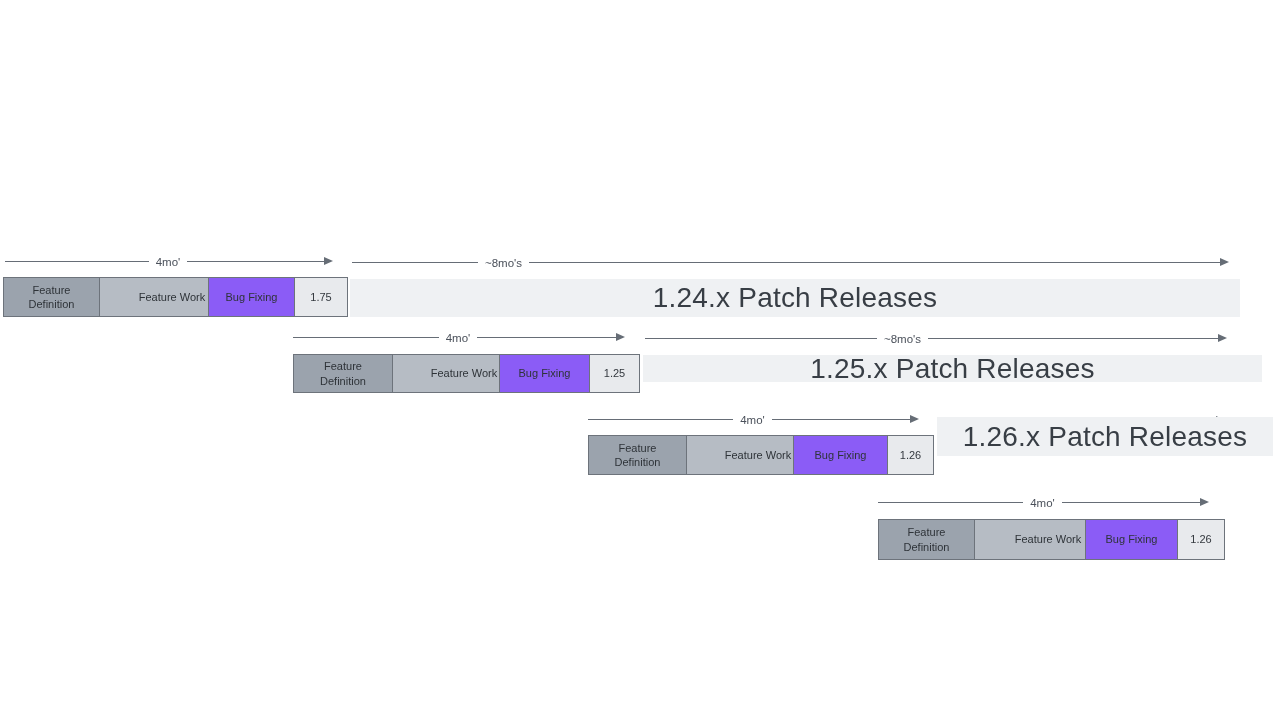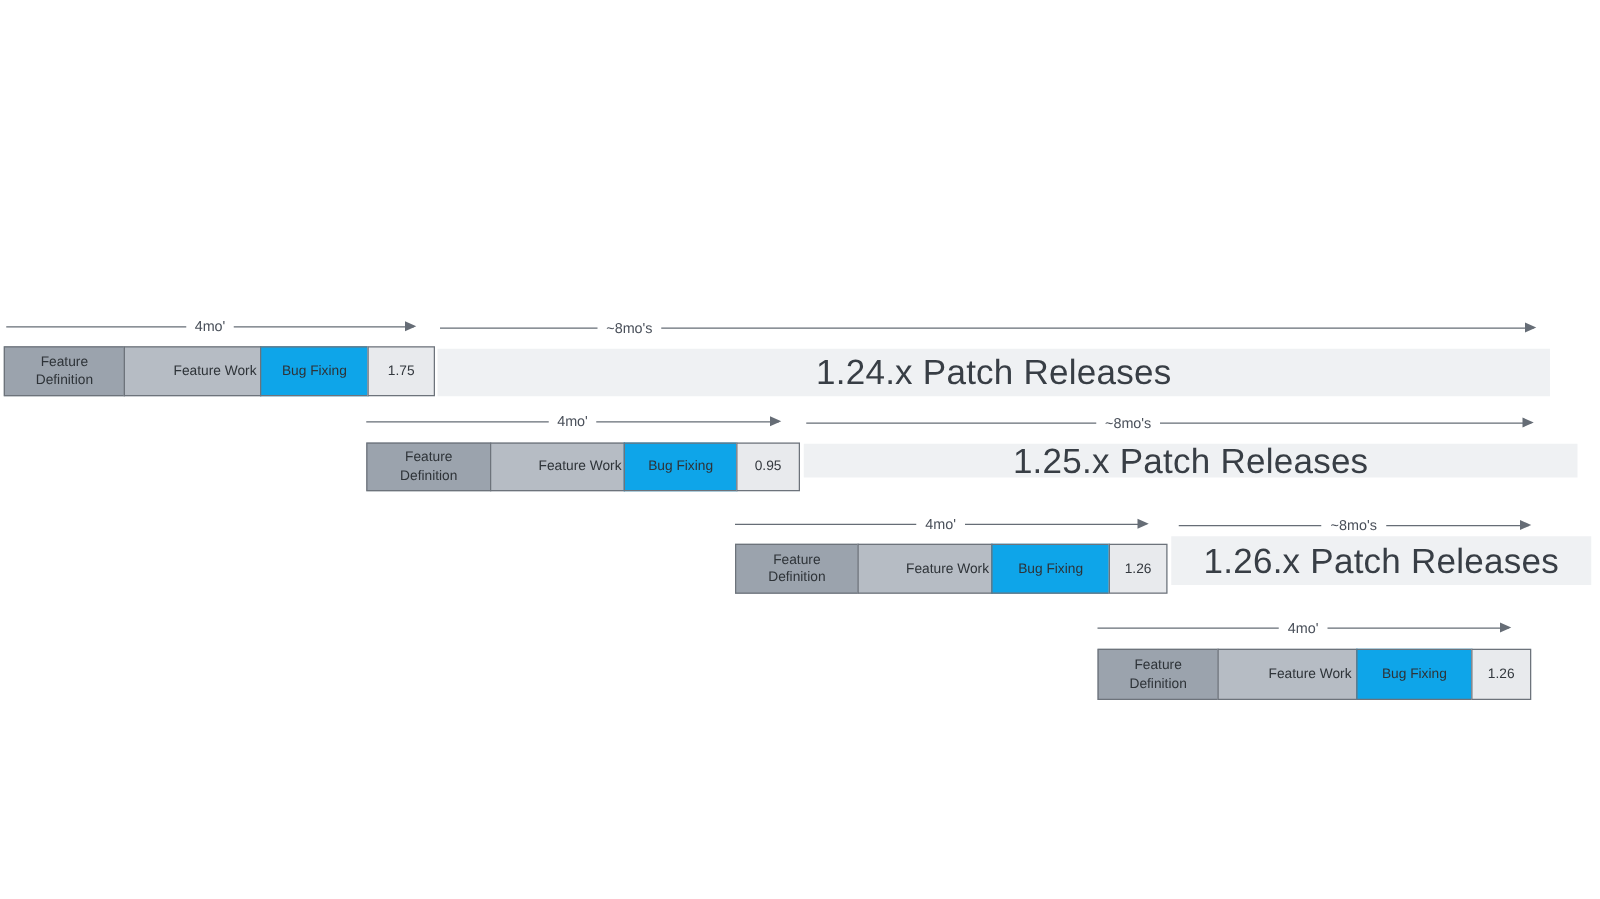--- a/index.html
+++ b/index.html
@@ -25,21 +25,21 @@
 
   
   .phase-row{position:absolute;display:flex;}
   .box{
     box-sizing:border-box;border:1px solid #6d737b;display:flex;align-items:center;justify-content:center;
     text-align:center;font-size:11px;line-height:1.3;color:#2e3338;
   }
   .box + .box{margin-left:-1px;}
   .box.fd{background:#9ba3ad;}
   .box.fw{background:#b6bcc4;padding-left:36px;}
-  .box.bf{background:#0ea5e9;}
+  .box.bf{background:#8b5cf6;}
   .box.ver{background:#e8eaed;font-size:11px;color:#33383e;}
 
   
   .patch-bar{
     position:absolute;background:#eff1f3;display:flex;align-items:center;justify-content:center;
     color:#383e45;font-size:28px;letter-spacing:0.2px;white-space:nowrap;
   }
 
   
   .c1{left:5px;  top:254px; width:326px;}
@@ -48,21 +48,21 @@
   .bar1{left:350px;top:279px;width:890px;height:38px;}
 
   .c2{left:293px;top:330px; width:330px;}
   .b2{left:293px;top:354px; height:39px;}
   .p2{left:645px;top:331px; width:580px;}
   .bar2{left:643px;top:355px;width:619px;height:27px;}
 
   .c3{left:588px;top:412px; width:329px;}
   .b3{left:588px;top:435px; height:40px;}
   .p3{left:943px;top:413px; width:280px;}
-  .bar3{left:937px;top:429px;width:336px;height:39px;}
+  .bar3{left:937px;top:417px;width:336px;height:39px;}
 
   .c4{left:878px;top:495px; width:329px;}
   .b4{left:878px;top:519px; height:41px;}
 
   .w97{width:97px;} .w110{width:110px;} .w87{width:87px;} .w54{width:54px;}
   .w100{width:100px;} .w108{width:108px;} .w91{width:91px;} .w51{width:51px;}
   .w99{width:99px;} .w95{width:95px;} .w47{width:47px;}
   .w112{width:112px;} .w93{width:93px;} .w48{width:48px;}
   .box span{display:block;max-width:70px;}
 </style>
@@ -108,21 +108,21 @@
     <div class="box fd w100">
         <span>Feature Definition</span>
       </div>
     <div class="box fw w108">
         <span>Feature Work</span>
       </div>
     <div class="box bf w91">
         <span>Bug Fixing</span>
       </div>
     <div class="box ver w51">
-        <span>0.95</span>
+        <span>1.25</span>
       </div>
   </div>
   <div class="arrow p2">
     <i class="seg" style="flex:1 1 auto;"></i>
     <span class="lbl">~8mo's</span>
     <i class="seg head" style="flex:1.28 1 auto;"></i>
   </div>
   <div class="patch-bar bar2">
     <span>1.25.x Patch Releases</span>
   </div>

